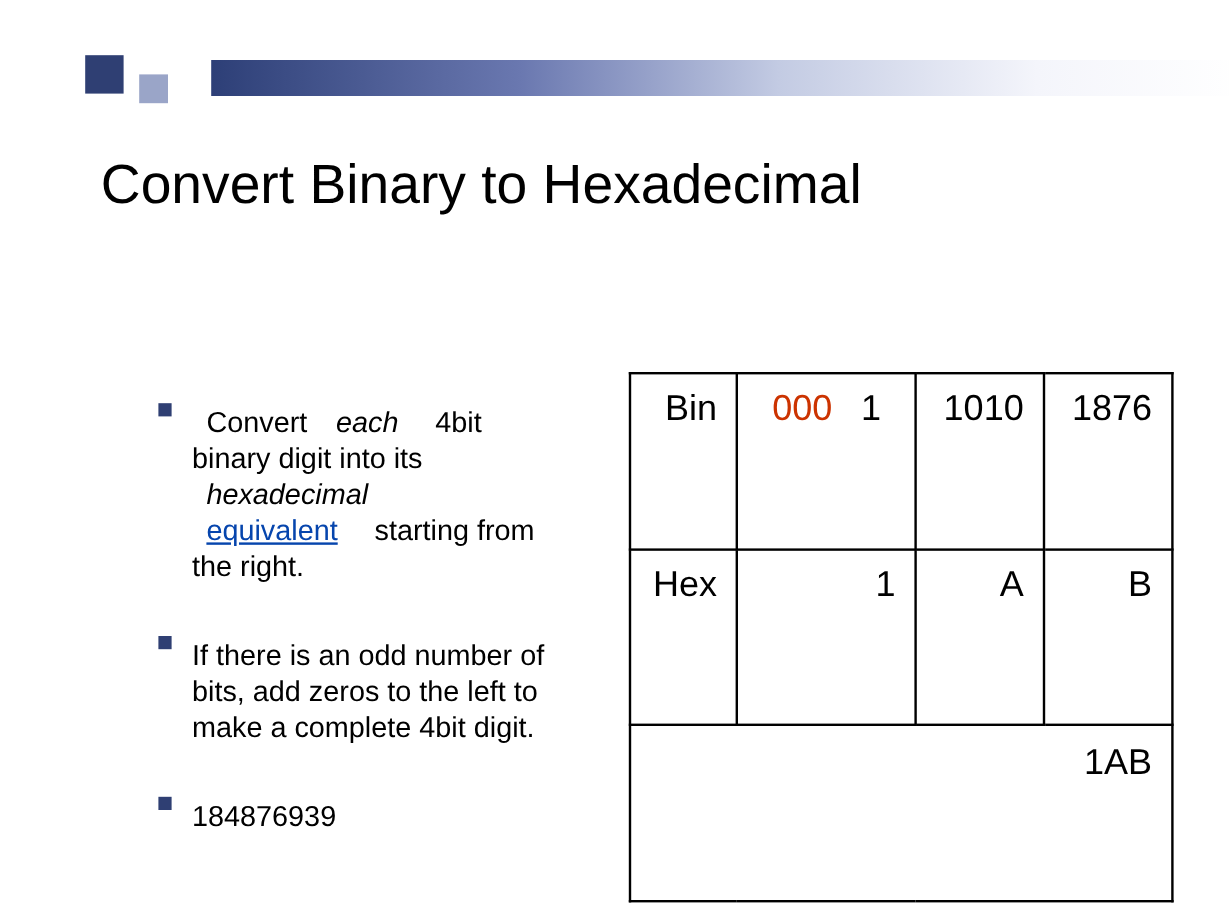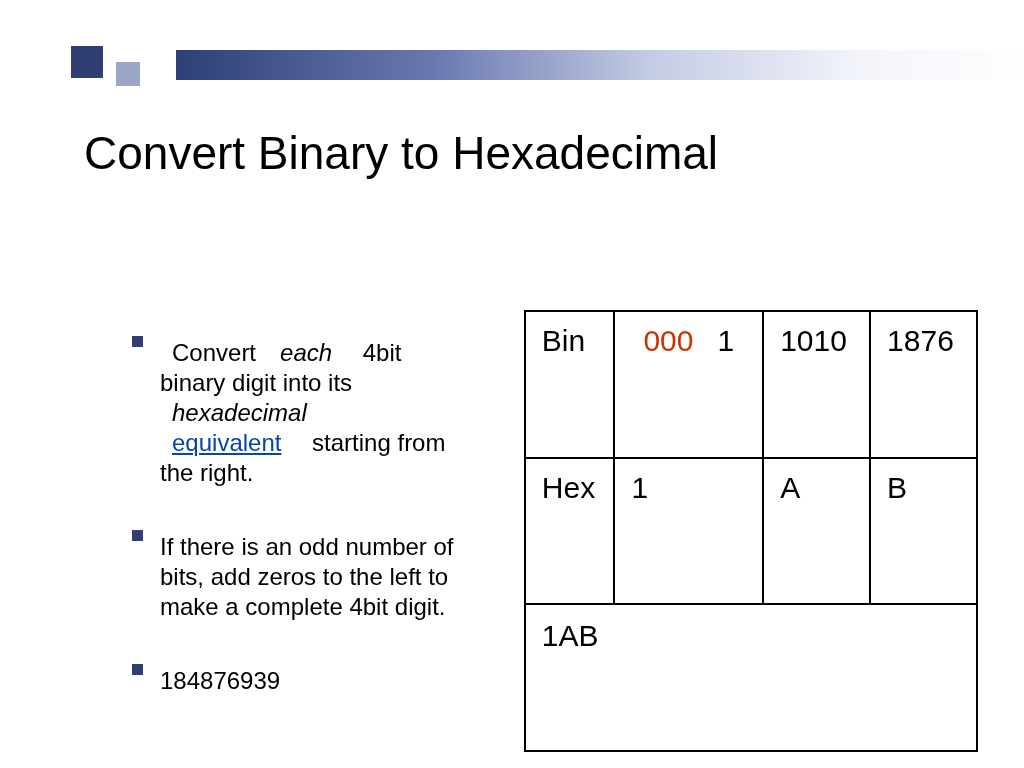--- a/index.html
+++ b/index.html
@@ -23,21 +23,21 @@
   
   .bullets { width: 400px; font-size: 24px; line-height: 1.25; }
   .bullets ul { list-style: none; }
   .bullets li { position: relative; padding-left: 34px; margin-bottom: 20px; }
   .bullets li::before { content: ""; position: absolute; left: 6px; top: 10px; width: 11px; height: 11px; background: #2f3f73; }
   .italic { font-style: italic; }
   .link { color: #0645ad; text-decoration: underline; }
 
   
   .conv { border-collapse: collapse; margin-top: 8px; }
-  .conv td { border: 2px solid #000; font-size: 30px; text-align: left; padding: 12px 16px; height: 86px; vertical-align: top; }
+  .conv td { border: 2px solid #000; font-size: 30px; text-align: right; padding: 12px 16px; height: 86px; vertical-align: top; }
   .conv td.lbl { width: 90px; }
   .conv td.num { width: 108px; }
   .conv .result td { vertical-align: top; padding-top: 14px; }
   .red { color: #cc3300; }
 </style>
 </head>
 <body>
 
 <div class="slide">
 

